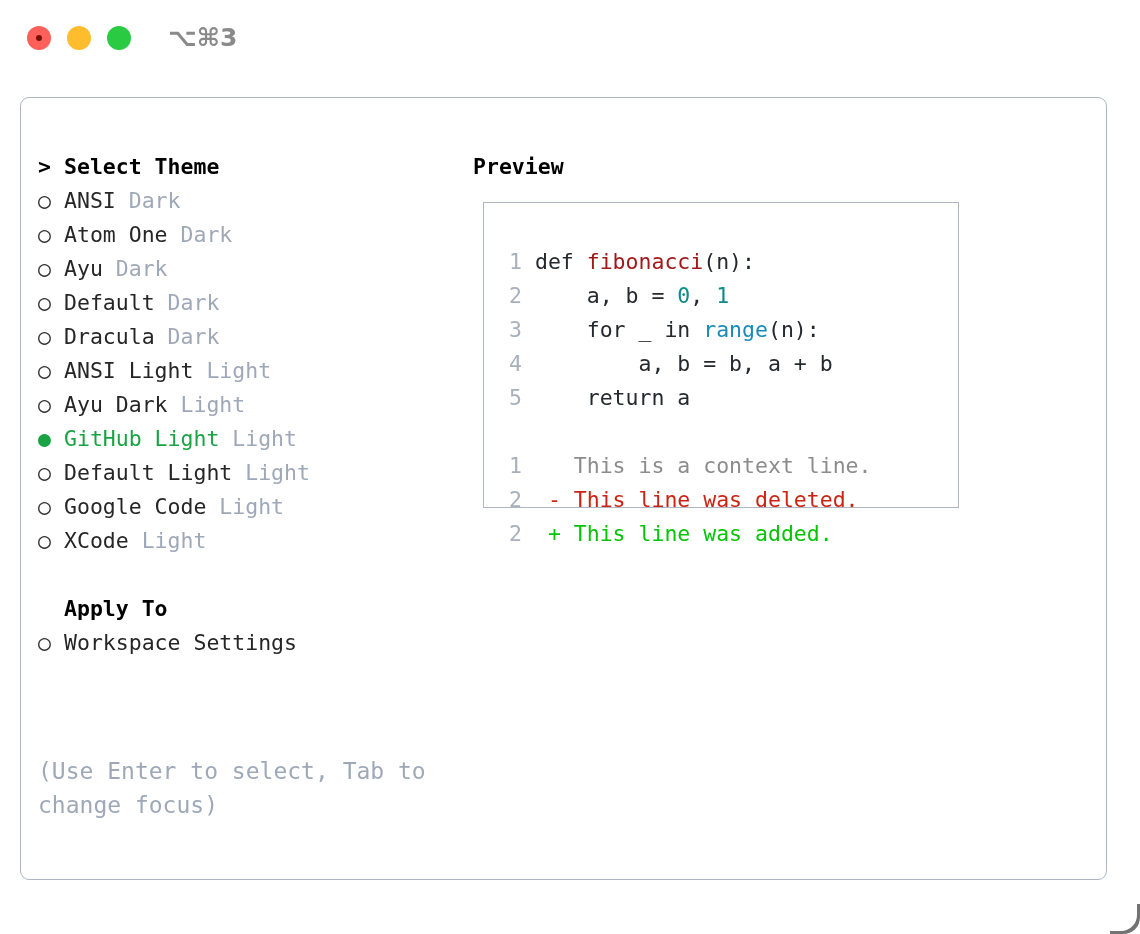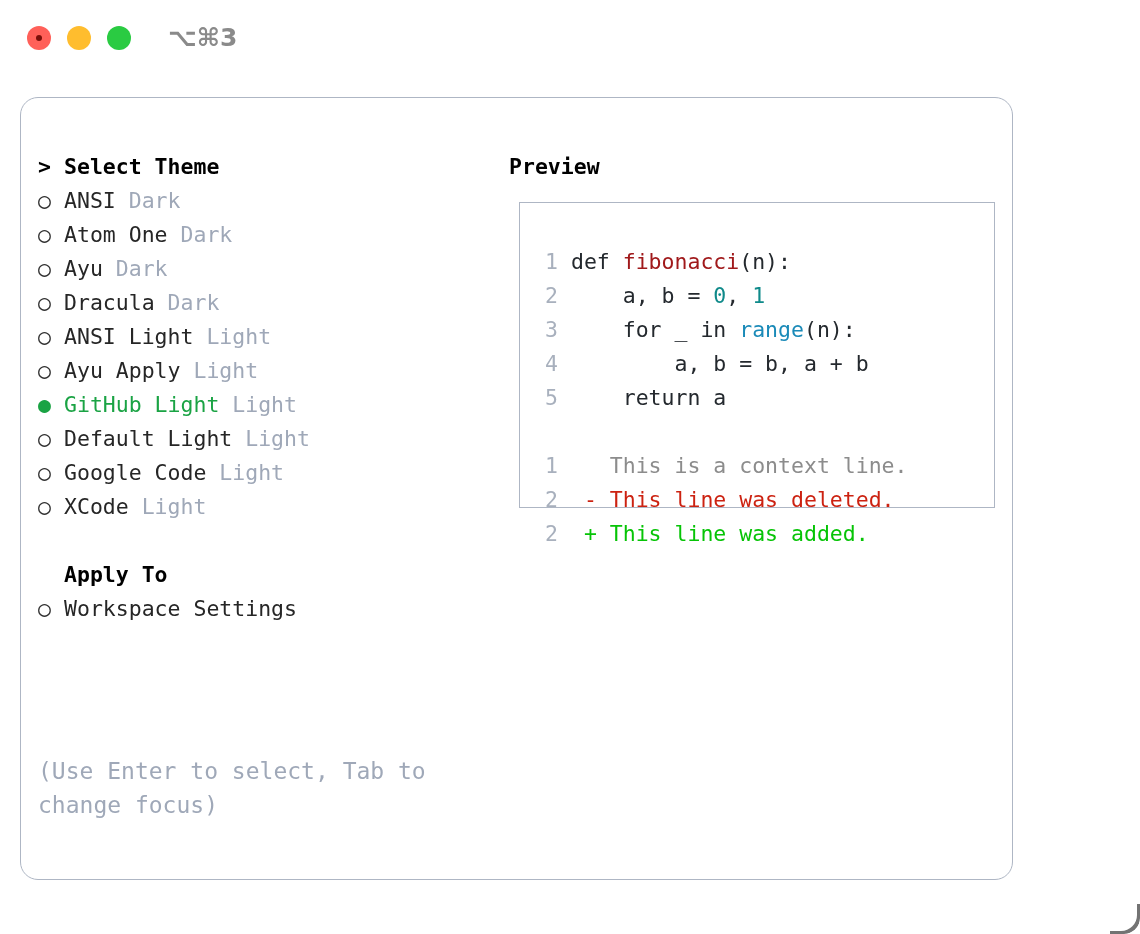--- a/index.html
+++ b/index.html
@@ -59,24 +59,24 @@
     color: #8a8a8a;
     letter-spacing: 0px;
     font-family: "DejaVu Sans", "Liberation Sans", sans-serif;
   }
 
   
   #panel {
     position: absolute;
     left: 20px;
     top: 97px;
-    width: 993px;
+    width: 1087px;
     height: 783px;
     border: 1.5px solid #aeb6c4;
-    border-radius: 18px;
+    border-radius: 9px;
     box-sizing: border-box;
   }
 
   
   #left-col {
     position: absolute;
     left: 17px;
     top: 52px;
     width: 440px;
   }
@@ -112,21 +112,21 @@
     top: 656px;
     width: 410px;
     font-size: 23px;
     line-height: 34px;
     color: #9fa8b8;
   }
 
   
   #right-col {
     position: absolute;
-    left: 488px;
+    left: 452px;
     top: 52px;
     width: 500px;
   }
   #preview-title {
     font-size: 21.5px;
     font-weight: bold;
     color: #000000;
     line-height: 34px;
   }
   #preview-box {
@@ -192,23 +192,24 @@
     <div id="left-col">
 
       <div class="row header">
         <span class="marker">&gt;</span><span>Select Theme</span>
       </div>
 
       <div id="theme-items">
           <div class="row"><span class="marker">○</span><span class="label">ANSI</span><span class="suffix"> Dark</span></div>
           <div class="row"><span class="marker">○</span><span class="label">Atom One</span><span class="suffix"> Dark</span></div>
           <div class="row"><span class="marker">○</span><span class="label">Ayu</span><span class="suffix"> Dark</span></div>
+          <div class="row"><span class="marker">○</span><span class="label">Default</span><span class="suffix"> Dark</span></div>
           <div class="row"><span class="marker">○</span><span class="label">Dracula</span><span class="suffix"> Dark</span></div>
           <div class="row"><span class="marker">○</span><span class="label">ANSI Light</span><span class="suffix"> Light</span></div>
-          <div class="row"><span class="marker">○</span><span class="label">Ayu Apply</span><span class="suffix"> Light</span></div>
+          <div class="row"><span class="marker">○</span><span class="label">Ayu Dark</span><span class="suffix"> Light</span></div>
           <div class="row selected"><span class="marker">●</span><span class="label">GitHub Light</span><span class="suffix"> Light</span></div>
           <div class="row"><span class="marker">○</span><span class="label">Default Light</span><span class="suffix"> Light</span></div>
           <div class="row"><span class="marker">○</span><span class="label">Google Code</span><span class="suffix"> Light</span></div>
           <div class="row"><span class="marker">○</span><span class="label">XCode</span><span class="suffix"> Light</span></div>
         </div>
 
       <div class="spacer"></div>
 
       <div class="row header">
         <span class="marker"></span><span>Apply To</span>

